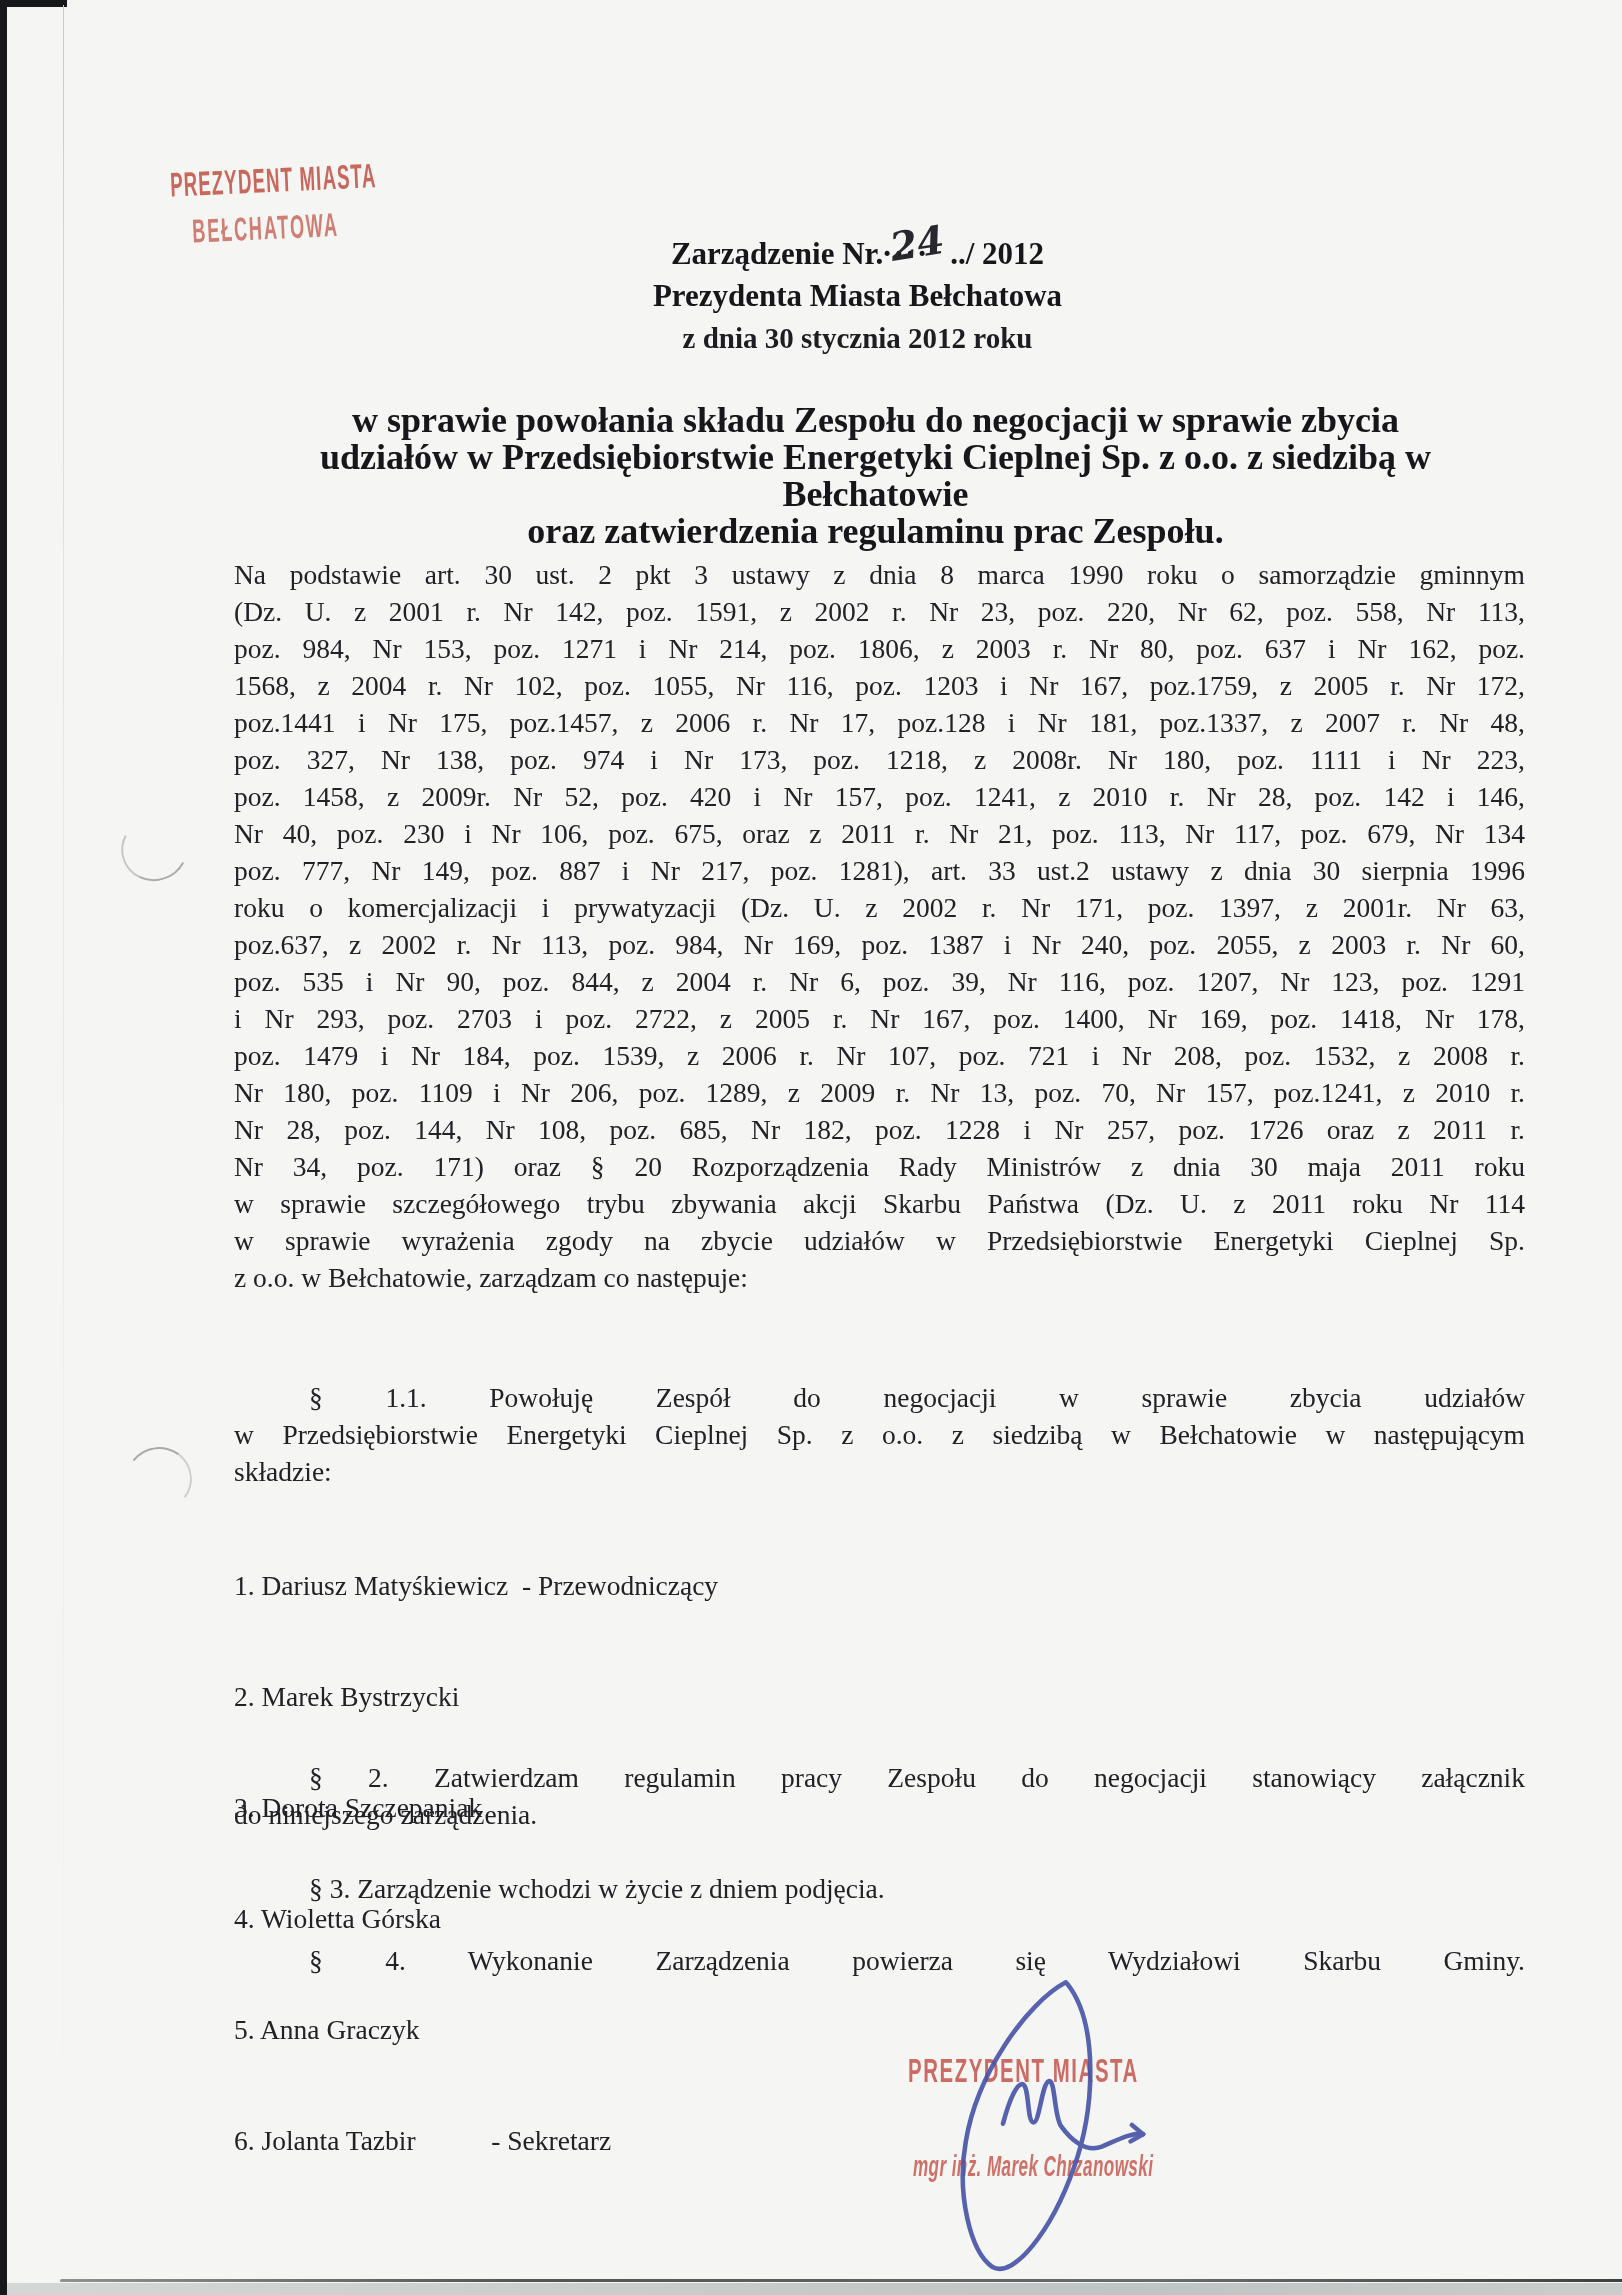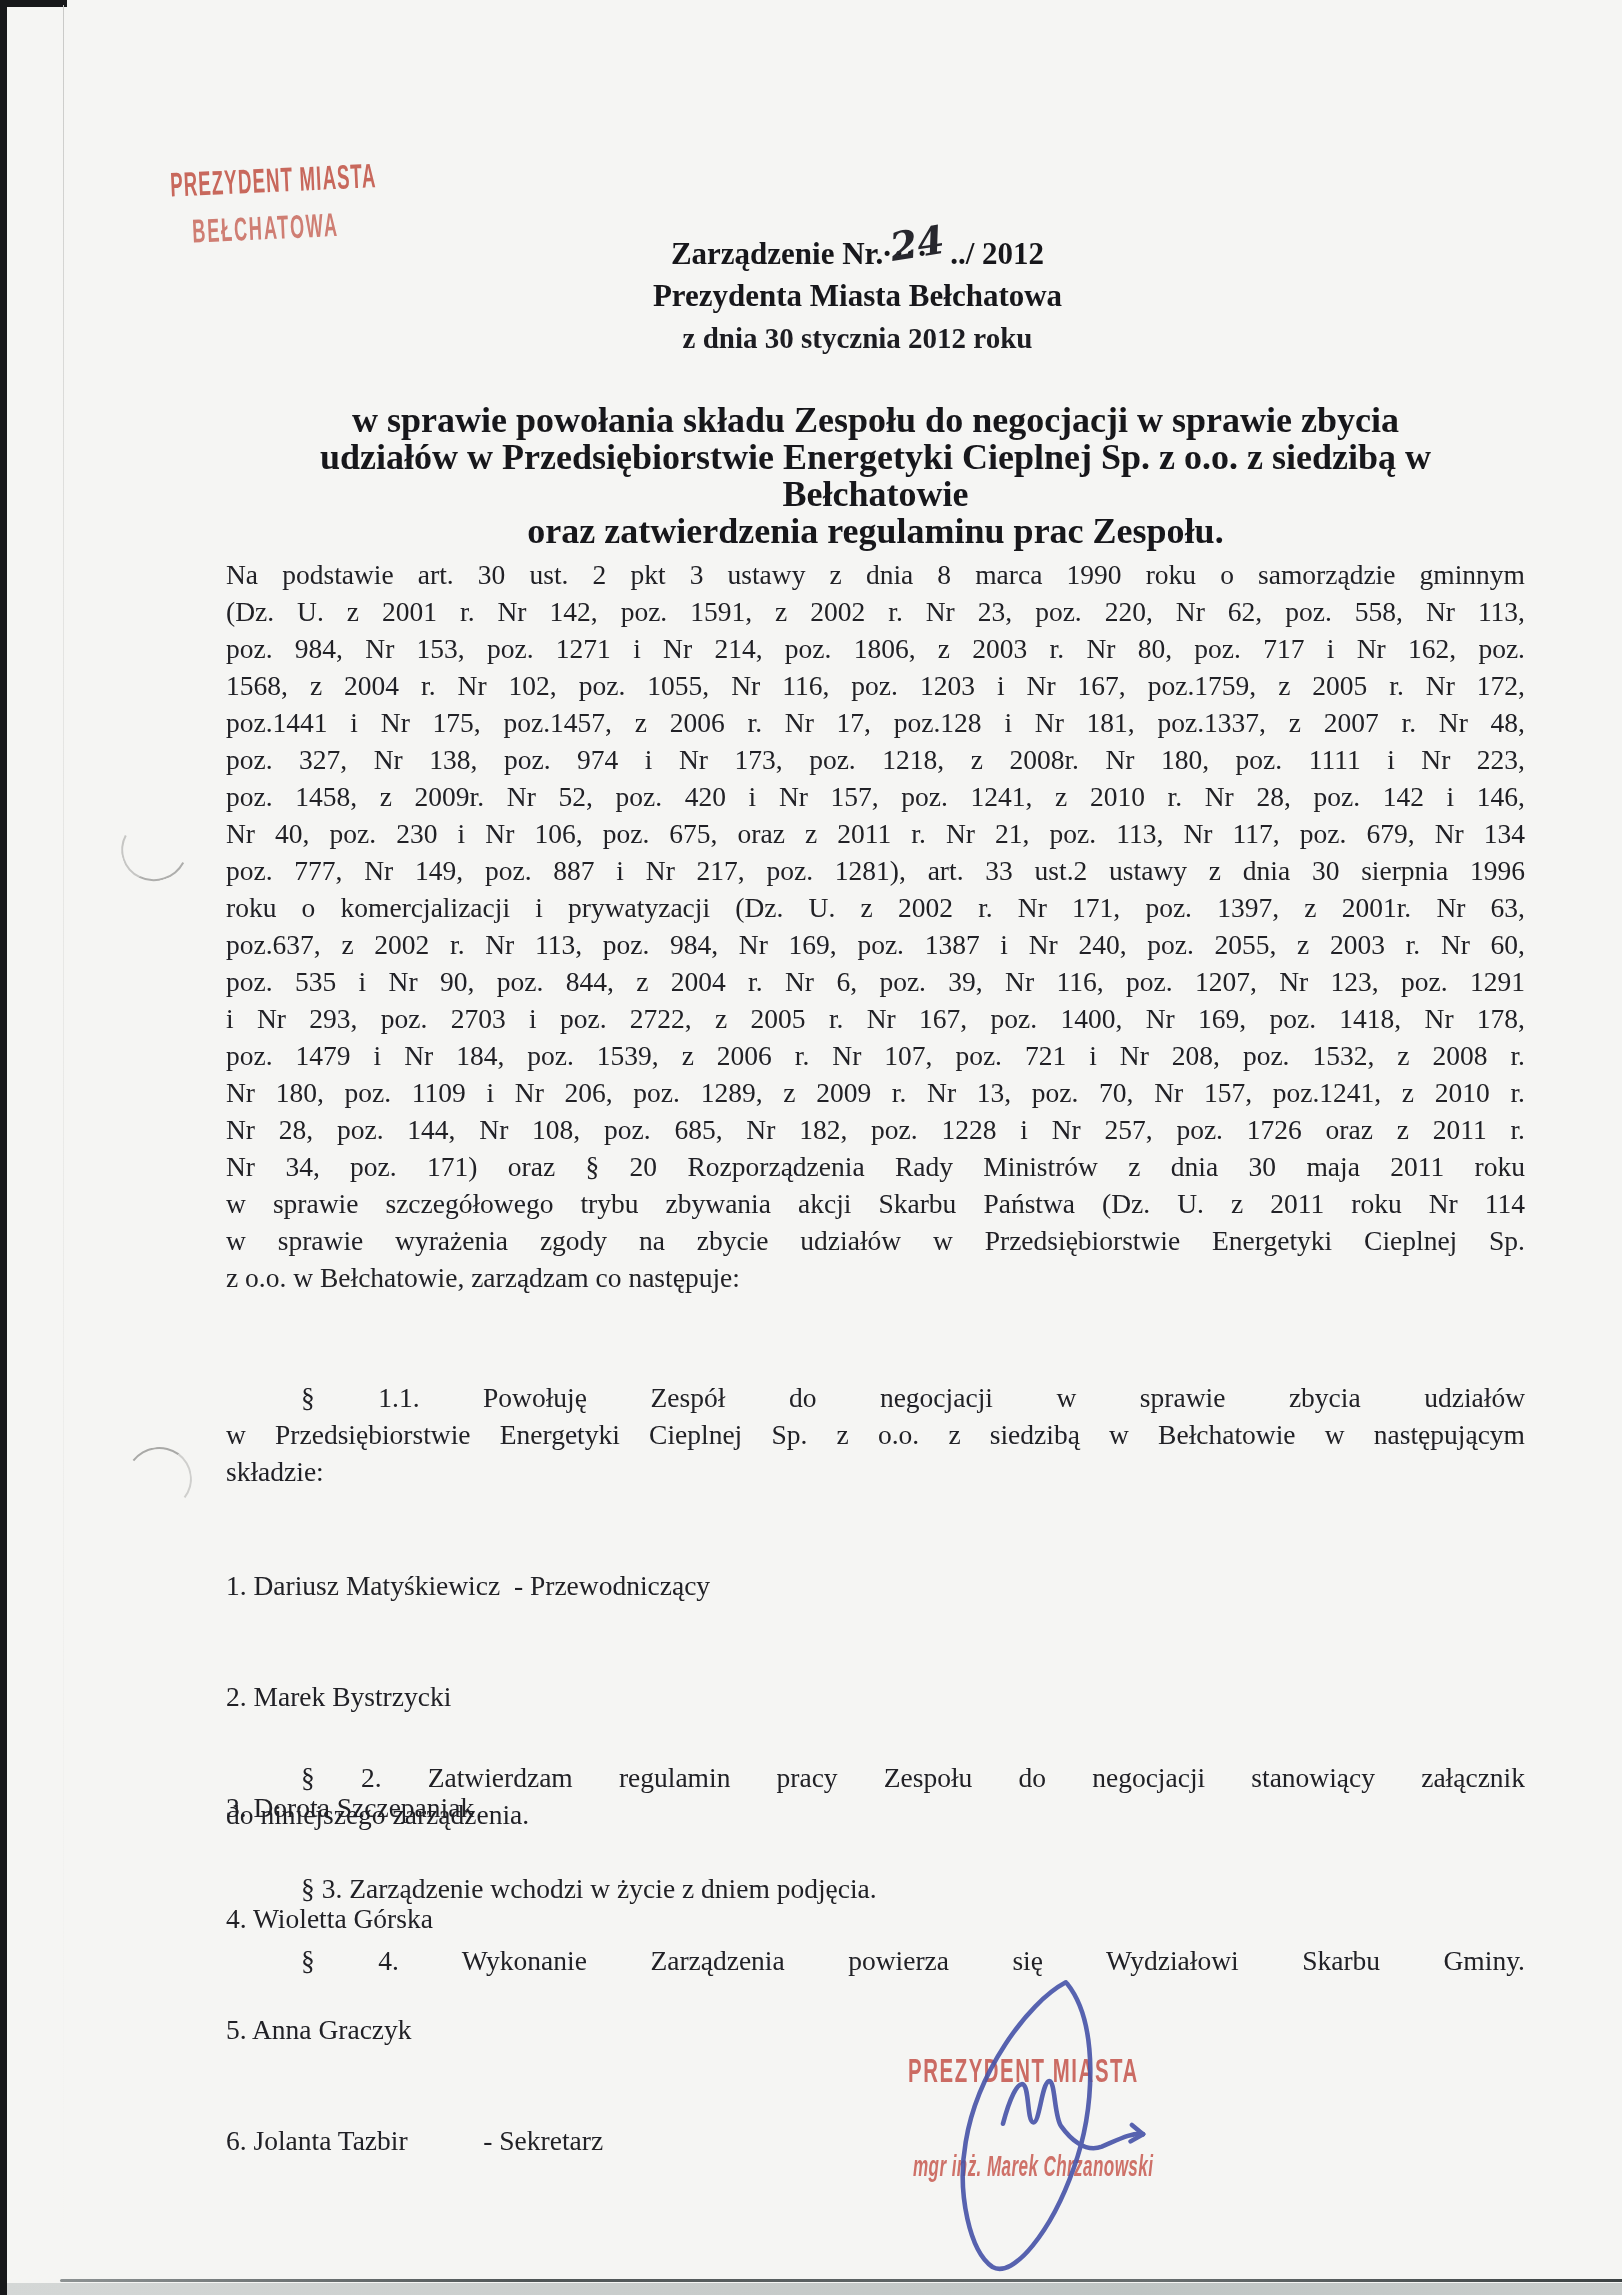--- a/index.html
+++ b/index.html
@@ -40,21 +40,21 @@
   .numslot .hand{position:absolute;left:6.5px;bottom:0px;
     font-family:"DejaVu Serif", serif;font-style:italic;font-weight:600;font-size:39px;
     transform:rotate(-9deg);color:#27272d;}
 
   
   .subject{position:absolute;left:226px;top:402px;width:1299px;text-align:center;
     font-weight:bold;font-size:36px;line-height:37px;color:#17171b;}
 
   
   .tblock{position:absolute;left:226px;width:1299px;font-size:27.5px;line-height:37px;color:#212126;}
-  .tblock div{text-align:justify;}
+  .tblock div{text-align:justify;margin-left:8px;}
   .jl{text-align-last:justify;}
   .ll{text-align-last:left;}
   .ind{padding-left:75px;}
   .legal{top:556px;}
   .par1{top:1379px;}
   .members{top:1493px;white-space:pre-wrap;}
   .par2{top:1759px;}
   .par3{top:1870px;}
   .par4{top:1942px;}
 
@@ -93,21 +93,21 @@
 
   <div class="subject">
     <div>w sprawie powołania składu Zespołu do negocjacji w sprawie zbycia</div>
     <div>udziałów w Przedsiębiorstwie Energetyki Cieplnej Sp. z o.o. z siedzibą w Bełchatowie</div>
     <div>oraz zatwierdzenia regulaminu prac Zespołu.</div>
   </div>
 
   <div class="tblock legal">
     <div class="jl">Na podstawie art. 30 ust. 2 pkt 3 ustawy z dnia 8 marca 1990 roku o samorządzie gminnym</div>
     <div class="jl">(Dz. U. z 2001 r. Nr 142, poz. 1591, z 2002 r. Nr 23, poz. 220, Nr 62, poz. 558, Nr 113,</div>
-    <div class="jl">poz. 984, Nr 153, poz. 1271 i Nr 214, poz. 1806, z 2003 r. Nr 80, poz. 717 i Nr 162, poz.</div>
+    <div class="jl">poz. 984, Nr 153, poz. 1271 i Nr 214, poz. 1806, z 2003 r. Nr 80, poz. 637 i Nr 162, poz.</div>
     <div class="jl">1568, z 2004 r. Nr 102, poz. 1055, Nr 116, poz. 1203 i Nr 167, poz.1759, z 2005 r. Nr 172,</div>
     <div class="jl">poz.1441 i Nr 175, poz.1457, z 2006 r. Nr 17, poz.128 i Nr 181, poz.1337, z 2007 r. Nr 48,</div>
     <div class="jl">poz. 327, Nr 138, poz. 974 i Nr 173, poz. 1218, z 2008r. Nr 180, poz. 1111 i Nr 223,</div>
     <div class="jl">poz. 1458, z 2009r. Nr 52, poz. 420 i Nr 157, poz. 1241, z 2010 r. Nr 28, poz. 142 i 146,</div>
     <div class="jl">Nr 40, poz. 230 i Nr 106, poz. 675, oraz z 2011 r. Nr 21, poz. 113, Nr 117, poz. 679, Nr 134</div>
     <div class="jl">poz. 777, Nr 149, poz. 887 i Nr 217, poz. 1281), art. 33 ust.2 ustawy z dnia 30 sierpnia 1996</div>
     <div class="jl">roku o komercjalizacji i prywatyzacji (Dz. U. z 2002 r. Nr 171, poz. 1397, z 2001r. Nr 63,</div>
     <div class="jl">poz.637, z 2002 r. Nr 113, poz. 984, Nr 169, poz. 1387 i Nr 240, poz. 2055, z 2003 r. Nr 60,</div>
     <div class="jl">poz. 535 i Nr 90, poz. 844, z 2004 r. Nr 6, poz. 39, Nr 116, poz. 1207, Nr 123, poz. 1291</div>
     <div class="jl">i Nr 293, poz. 2703 i poz. 2722, z 2005 r. Nr 167, poz. 1400, Nr 169, poz. 1418, Nr 178,</div>

